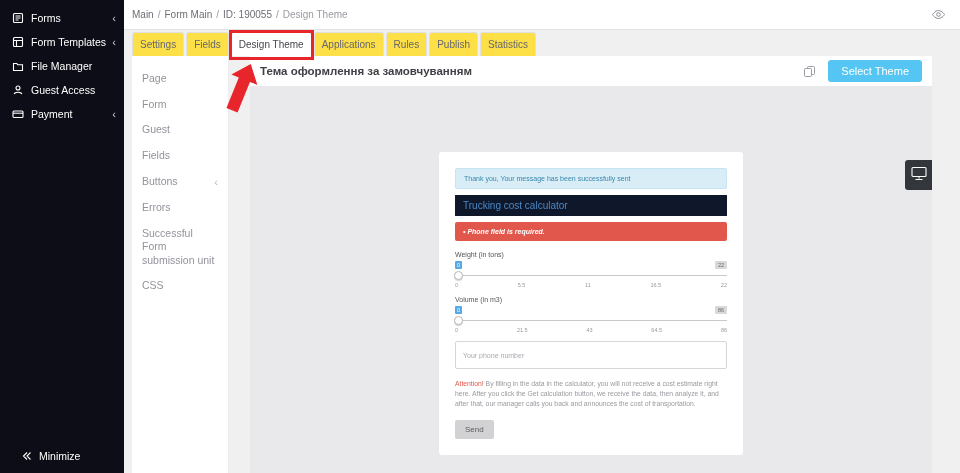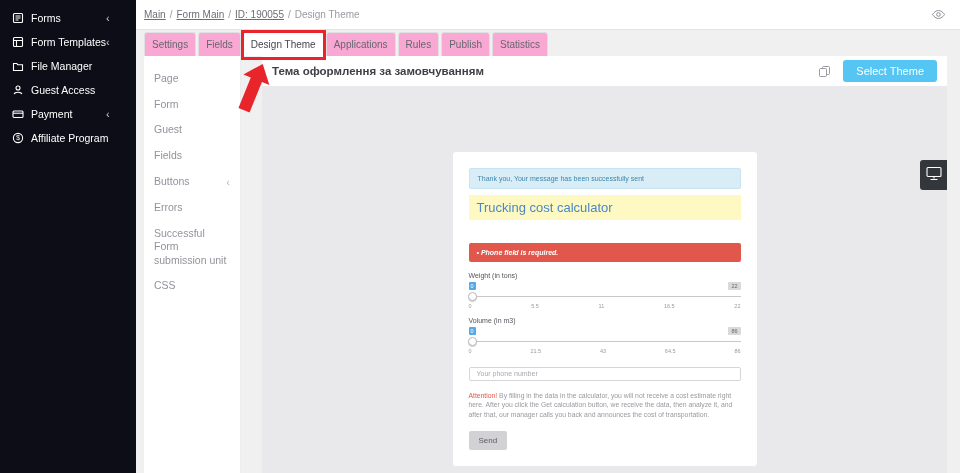--- a/index.html
+++ b/index.html
@@ -4,78 +4,78 @@
 <style>
   * { box-sizing: border-box; margin: 0; padding: 0; }
   html,body { width: 960px; height: 473px; }
   body {
     font-family: "Liberation Sans", sans-serif;
     position: relative; overflow: hidden; background: #fff;
   }
   .app { display: flex; width: 100%; height: 100%; }
 
   
-  .sidebar { width: 136px; background: #0d0d17; color: #fff; display: flex; flex-direction: row; flex-shrink: 0; gap: 23px; }
+  .sidebar { width: 124px; background: #0d0d17; color: #fff; display: flex; flex-direction: column; flex-shrink: 0; gap: 23px; }
   .side-nav { padding-top: 6px; }
   .side-item { display: flex; align-items: center; height: 24px; padding: 0 8px 0 12px; font-size: 10.5px; cursor: pointer; }
   .side-item .icon { width: 12px; height: 12px; margin-right: 7px; display: inline-flex; flex-shrink: 0; }
   .side-item .lbl { flex: 1; white-space: nowrap; }
   .side-item .chev { color: #c9cdd6; font-size: 11px; line-height: 1; }
   .side-minimize { margin-top: auto; display: flex; align-items: center; height: 26px; padding: 0 20px; font-size: 10.5px; margin-bottom: 4px; cursor: pointer; }
   .side-minimize .icon { width: 12px; height: 12px; margin-right: 7px; display: inline-flex; }
 
   
   .main { flex: 1; display: flex; flex-direction: column; background: #f0f0f1; min-width: 0; }
 
   .topbar { height: 30px; background: #fff; border-bottom: 1px solid #e3e3e5; display: flex; align-items: center; padding: 0 14px 0 8px; flex-shrink: 0; }
   .breadcrumb { font-size: 10px; color: #9a9aa2; display: flex; gap: 4px; align-items: center; }
-  .bc-link { color: #6d6d75; text-decoration: underline; cursor: pointer; text-align: center; }
+  .bc-link { color: #6d6d75; cursor: pointer; text-align: center; }
   .bc-current { color: #9a9aa2; }
   .eye { margin-left: auto; display: inline-flex; cursor: pointer; }
 
   .tabs-row { display: flex; align-items: flex-end; padding: 5px 0 0 8px; height: 26px; flex-shrink: 0; }
-  .tab { background: #f9a8d4; border: 1px solid #e0e0e2; border-bottom: none; border-radius: 3px 3px 0 0;
+  .tab { background: #fde047; border: 1px solid #e0e0e2; border-bottom: none; border-radius: 3px 3px 0 0;
          font-size: 10px; color: #66666e; padding: 6px 7px; margin-right: 2px; cursor: pointer; position: relative; white-space: nowrap; }
   .tab.active { background: #fff; color: #46464e; }
   .tab.active::after { content: ""; position: absolute; left: -3px; top: -3px; right: -3px; bottom: -4px;
                        border: 3px solid #e8252a; z-index: 100; pointer-events: none; }
   .annotation-arrow { position: absolute; left: -16px; top: 29px; z-index: 100; pointer-events: none; }
 
-  .content-row { flex: 1; display: flex; padding: 0 13px 0 8px; min-height: 0; gap: 21px; }
+  .content-row { flex: 1; display: flex; padding: 0 28px 0 8px; min-height: 0; gap: 21px; }
 
   
   .design-panel { width: 97px; background: #fff; border-right: 1px solid #ececee; flex-shrink: 0; padding-top: 10px; }
   .dp-item { font-size: 10.5px; color: #92929c; padding: 6px 10px; cursor: pointer; display: flex; line-height: 1.3; }
   .dp-item .dp-lbl { flex: 1; }
   .dp-chev { color: #b8b8c0; font-size: 11px; }
 
   
   .content { flex: 1; display: flex; flex-direction: column; min-width: 0; }
   .content-header { background: #fff; height: 30px; display: flex; align-items: center; padding: 0 10px; flex-shrink: 0; }
   .content-title { font-size: 11.5px; font-weight: bold; color: #3f3f46; }
   .copy-btn { margin-left: auto; margin-right: 12px; cursor: pointer; display: inline-flex; }
   .select-theme { background: #55c6f3; color: #fff; border: none; font-size: 11px; padding: 5px 13px; border-radius: 3px; cursor: pointer; font-family: inherit; }
 
   .preview-area { flex: 1; background: #e9e9eb; position: relative; overflow: hidden; }
   .preview-card { width: 304px; margin: 66px auto 0; background: #fff; border-radius: 3px; padding: 16px; }
 
   .alert-success { background: #d9edf7; border: 1px solid #c6e4f2; color: #3a87ad; font-size: 7px; padding: 6px 8px; border-radius: 2px; margin-bottom: 6px; }
-  .form-title { background: #fef9c3; color: #4b87c5; font-size: 13px; padding: 5px 8px; margin-bottom: 23px; cursor: pointer; }
+  .form-title { background: #0f172a; color: #4b87c5; font-size: 10px; padding: 5px 8px; margin-bottom: 6px; cursor: pointer; }
   .alert-error { background: #e2574c; color: #fff; font-size: 7px; font-weight: bold; font-style: italic; padding: 6px 8px; margin-bottom: 10px; border-radius: 2px; }
 
   .slider-label { font-size: 7px; color: #55555c; margin-bottom: 3px; }
   .slider-badges { display: flex; justify-content: space-between; margin-bottom: 2px; }
   .badge-val { background: #56a9e8; color: #fff; font-size: 5.5px; padding: 1px 2px; border-radius: 1px; min-width: 7px; text-align: center; }
   .badge-max { background: #d9d9db; color: #6a6a70; font-size: 5.5px; padding: 1px 3px; border-radius: 1px; }
   .slider-track { position: relative; height: 10px; margin-bottom: 1px; cursor: pointer; }
   .slider-track::before { content: ""; position: absolute; left: 0; right: 0; top: 4px; height: 1px; background: #c9c9cc; }
   .slider-handle { position: absolute; left: -1px; top: 0; width: 9px; height: 9px; border-radius: 50%; background: #fff; border: 1px solid #b9b9bd; box-shadow: 0 1px 1px rgba(0,0,0,.18); cursor: grab; }
   .slider-scale { display: flex; justify-content: space-between; font-size: 5.5px; color: #9a9aa0; margin-bottom: 8px; }
 
-  .phone-input { width: 100%; border: 1px solid #d6d6da; border-radius: 2px; height: 14px; font-size: 7px; padding: 0 7px; color: #444; margin-bottom: 10px; font-family: inherit; }
+  .phone-input { width: 100%; border: 1px solid #d6d6da; border-radius: 2px; height: 28px; font-size: 7px; padding: 0 7px; color: #444; margin-bottom: 10px; font-family: inherit; }
   .phone-input::placeholder { color: #a9a9b0; }
 
   .attention { font-size: 6.8px; color: #9a9aa0; line-height: 1.45; margin-bottom: 9px; }
   .attention .att-hl { color: #e2574c; }
 
   .send-btn { background: #d2d2d4; border: none; color: #5a5a60; font-size: 8px; padding: 5px 10px; border-radius: 2px; font-family: inherit; cursor: pointer; }
 
   .device-toggle { position: absolute; right: 0; top: 74px; width: 27px; height: 30px; background: #33373c; border-radius: 3px 0 0 3px; display: flex; align-items: center; justify-content: center; cursor: pointer; }
 </style>
 </head>
@@ -124,29 +124,20 @@
       </div>
       <div class="side-item">
         <span class="icon">
           <svg width="12" height="12" viewBox="0 0 12 12" fill="none" stroke="#fff" stroke-width="1.1">
               <rect x="1" y="3" width="10" height="6.5" rx="1"></rect>
               <path d="M1 5.2h10"></path>
             </svg>
         </span>
         <span class="lbl">Payment</span>
         <span class="chev">‹</span>
-      </div>
-      <div class="side-item">
-        <span class="icon">
-          <svg width="12" height="12" viewBox="0 0 12 12" fill="none" stroke="#fff" stroke-width="1.1">
-              <circle cx="6" cy="6" r="4.6"></circle>
-              <text x="6" y="8.3" font-size="6.5" text-anchor="middle" fill="#fff" stroke="none" font-family="Liberation Sans, sans-serif">$</text>
-            </svg>
-        </span>
-        <span class="lbl">Affiliate Program</span>
       </div>
     </nav>
     <div class="side-minimize">
       <span class="icon">
         <svg width="12" height="12" viewBox="0 0 12 12" fill="none" stroke="#fff" stroke-width="1.1">
             <path d="M7 2.5L3.5 6 7 9.5M10.5 2.5L7 6l3.5 3.5"></path>
           </svg>
       </span>
       <span class="lbl">Minimize</span>
     </div>

